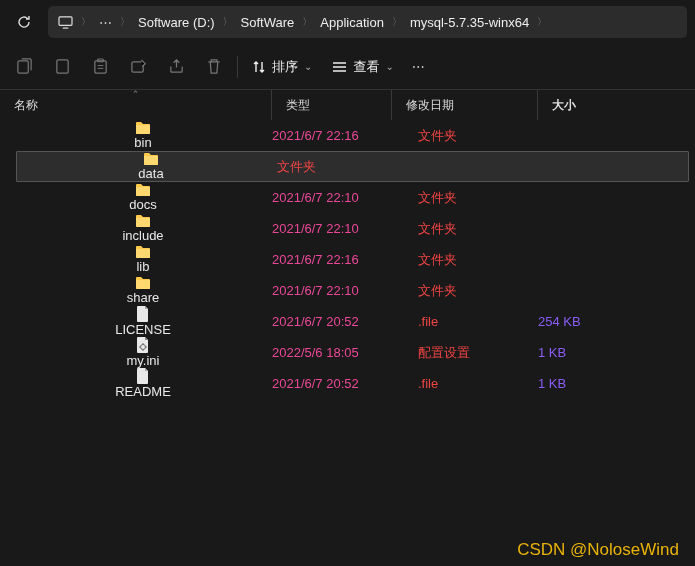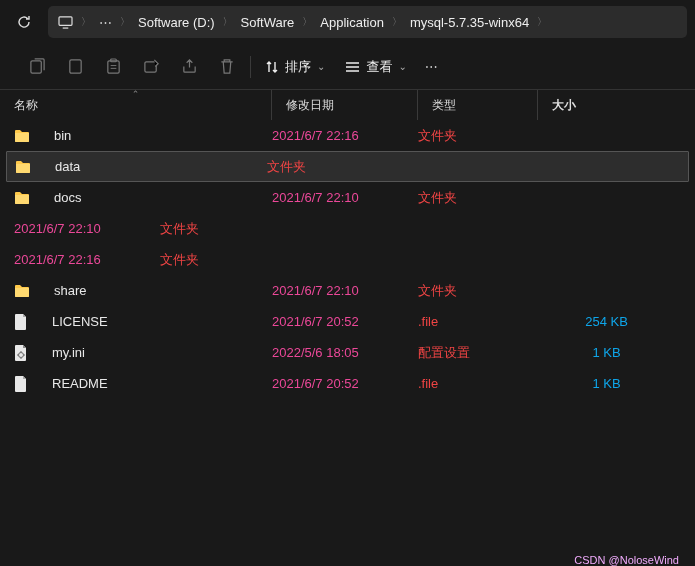--- a/index.html
+++ b/index.html
@@ -2,43 +2,43 @@
 <html><head>
 <meta charset="utf-8">
 <style>
 * { margin: 0; padding: 0; box-sizing: border-box; font-family: "Segoe UI", "Microsoft YaHei", sans-serif; }
 body { background: #191919; color: #e8e8e8; width: 695px; height: 566px; overflow: hidden; font-size: 13px; }
 .titlebar { display: flex; align-items: center; height: 44px; padding: 0 8px; gap: 4px; }
 .tb-btn { width: 32px; height: 32px; display: flex; align-items: center; justify-content: center; border-radius: 4px; cursor: pointer; color: #ddd; }
 .breadcrumb { display: flex; align-items: center; background: #2c2c2c; border-radius: 5px; height: 32px; padding: 0 10px; flex: 1; gap: 6px; margin-left: 4px; }
 .bc-item { color: #eee; font-size: 13px; cursor: pointer; white-space: nowrap; }
 .bc-sep { color: #888; font-size: 10px; padding: 0 2px; }
-.toolbar { display: flex; align-items: center; height: 46px; padding: 0 18px; gap: 0; border-bottom: 1px solid #333; }
+.toolbar { display: flex; align-items: center; height: 46px; padding: 0 5px; gap: 0; border-bottom: 1px solid #333; }
 .tool-btn { width: 38px; height: 34px; display: flex; align-items: center; justify-content: center; color: #777; border-radius: 4px; }
 .tool-sep { width: 1px; height: 22px; background: #3a3a3a; margin: 0 4px; }
 .tool-menu { display: flex; align-items: center; gap: 6px; padding: 0 10px; height: 34px; color: #eee; cursor: pointer; border-radius: 4px; }
 .tool-menu .chev { font-size: 10px; color: #aaa; }
 .headers { display: flex; align-items: center; height: 30px; font-size: 12px; color: #ddd; position: relative; }
 .hcol { padding-left: 14px; display: flex; align-items: center; height: 100%; border-right: 1px solid #3a3a3a; }
 .col-name { width: 272px; position: relative; }
 .col-date { width: 146px; }
 .col-type { width: 120px; }
 .col-size { flex: 1; border-right: none; font-weight: bold; }
 .sort-caret { position: absolute; left: 50%; top: -1px; transform: translateX(-50%); font-size: 9px; color: #888; }
 .rows { }
 .row { display: flex; align-items: center; height: 31px; padding-left: 14px; }
-.row.selected { background: #2d2d2d; border: 1px solid #555; margin: 0 6px 0 6px; padding-left: 8px; border-radius: 1px; }
-.cell-name { width: 258px; display: flex; align-items: center; gap: 24px; }
+.row.selected { background: #2d2d2d; border: 1px solid #555; margin: 0 6px 0 16px; padding-left: 8px; border-radius: 1px; }
+.cell-name { width: 258px; display: flex; align-items: center; gap: 0; flex-direction: column; }
 .row.selected .cell-name { width: 252px; }
 .cell-date { width: 146px; color: #ec4899; }
 .cell-type { width: 120px; color: #ef4444; }
-.cell-size { flex: 1; text-align: center; padding-right: 20px; color: #0ea5e9; }
+.cell-size { flex: 1; text-align: left; padding-right: 20px; color: #8b5cf6; }
 .icon-folder { width: 16px; height: 14px; }
 .icon-file { width: 14px; height: 16px; }
-.watermark { position: absolute; bottom: 0; right: 16px; color: #f0abfc; font-size: 11px; }
+.watermark { position: absolute; bottom: 6px; right: 16px; color: #eab308; font-size: 17px; }
 svg { display: block; }
 </style>
 </head>
 <body>
 
 <div class="titlebar">
   <div class="tb-btn">
     <svg width="16" height="16" viewBox="0 0 16 16">
         <path fill="none" stroke="#ddd" stroke-width="1.4" d="M13 8a5 5 0 1 1-1.5-3.5M13 2v3h-3"></path>
       </svg>
@@ -115,26 +115,26 @@
   <div class="tool-menu" style="padding:0 8px;">
     <span style="letter-spacing:2px;">⋯</span>
   </div>
 </div>
 
 <div class="headers">
   <div class="hcol col-name">
     <span class="sort-caret">⌃</span>
     <span>名称</span>
   </div>
+  <div class="hcol col-type">
+      <span>类型</span>
+    </div>
   <div class="hcol col-date">
       <span>修改日期</span>
     </div>
-  <div class="hcol col-type">
-      <span>类型</span>
-    </div>
   <div class="hcol col-size">
       <span>大小</span>
     </div>
 </div>
 
 <div class="rows" id="rows">
     <div class="row">
       <div class="cell-name">
         <span>
           <svg class="icon-folder" viewBox="0 0 16 14">
@@ -169,25 +169,43 @@
             <path fill="#FFD970" d="M1 4h14v8a1 1 0 0 1-1 1H2a1 1 0 0 1-1-1z"></path>
           </svg>
         </span>
         <span>docs</span>
       </div>
       <div class="cell-date">2021/6/7 22:10</div>
       <div class="cell-type">文件夹</div>
       <div class="cell-size"></div>
     </div>
     <div class="row">
+      <div class="cell-name">
+        <span>
+          <svg class="icon-folder" viewBox="0 0 16 14">
+            <path fill="#FFC94A" d="M1 2a1 1 0 0 1 1-1h4l2 2h6a1 1 0 0 1 1 1v8a1 1 0 0 1-1 1H2a1 1 0 0 1-1-1z"></path>
+            <path fill="#FFD970" d="M1 4h14v8a1 1 0 0 1-1 1H2a1 1 0 0 1-1-1z"></path>
+          </svg>
+        </span>
+        <span>include</span>
+      </div>
       <div class="cell-date">2021/6/7 22:10</div>
       <div class="cell-type">文件夹</div>
       <div class="cell-size"></div>
     </div>
     <div class="row">
+      <div class="cell-name">
+        <span>
+          <svg class="icon-folder" viewBox="0 0 16 14">
+            <path fill="#FFC94A" d="M1 2a1 1 0 0 1 1-1h4l2 2h6a1 1 0 0 1 1 1v8a1 1 0 0 1-1 1H2a1 1 0 0 1-1-1z"></path>
+            <path fill="#FFD970" d="M1 4h14v8a1 1 0 0 1-1 1H2a1 1 0 0 1-1-1z"></path>
+          </svg>
+        </span>
+        <span>lib</span>
+      </div>
       <div class="cell-date">2021/6/7 22:16</div>
       <div class="cell-type">文件夹</div>
       <div class="cell-size"></div>
     </div>
     <div class="row">
       <div class="cell-name">
         <span>
           <svg class="icon-folder" viewBox="0 0 16 14">
             <path fill="#FFC94A" d="M1 2a1 1 0 0 1 1-1h4l2 2h6a1 1 0 0 1 1 1v8a1 1 0 0 1-1 1H2a1 1 0 0 1-1-1z"></path>
             <path fill="#FFD970" d="M1 4h14v8a1 1 0 0 1-1 1H2a1 1 0 0 1-1-1z"></path>

